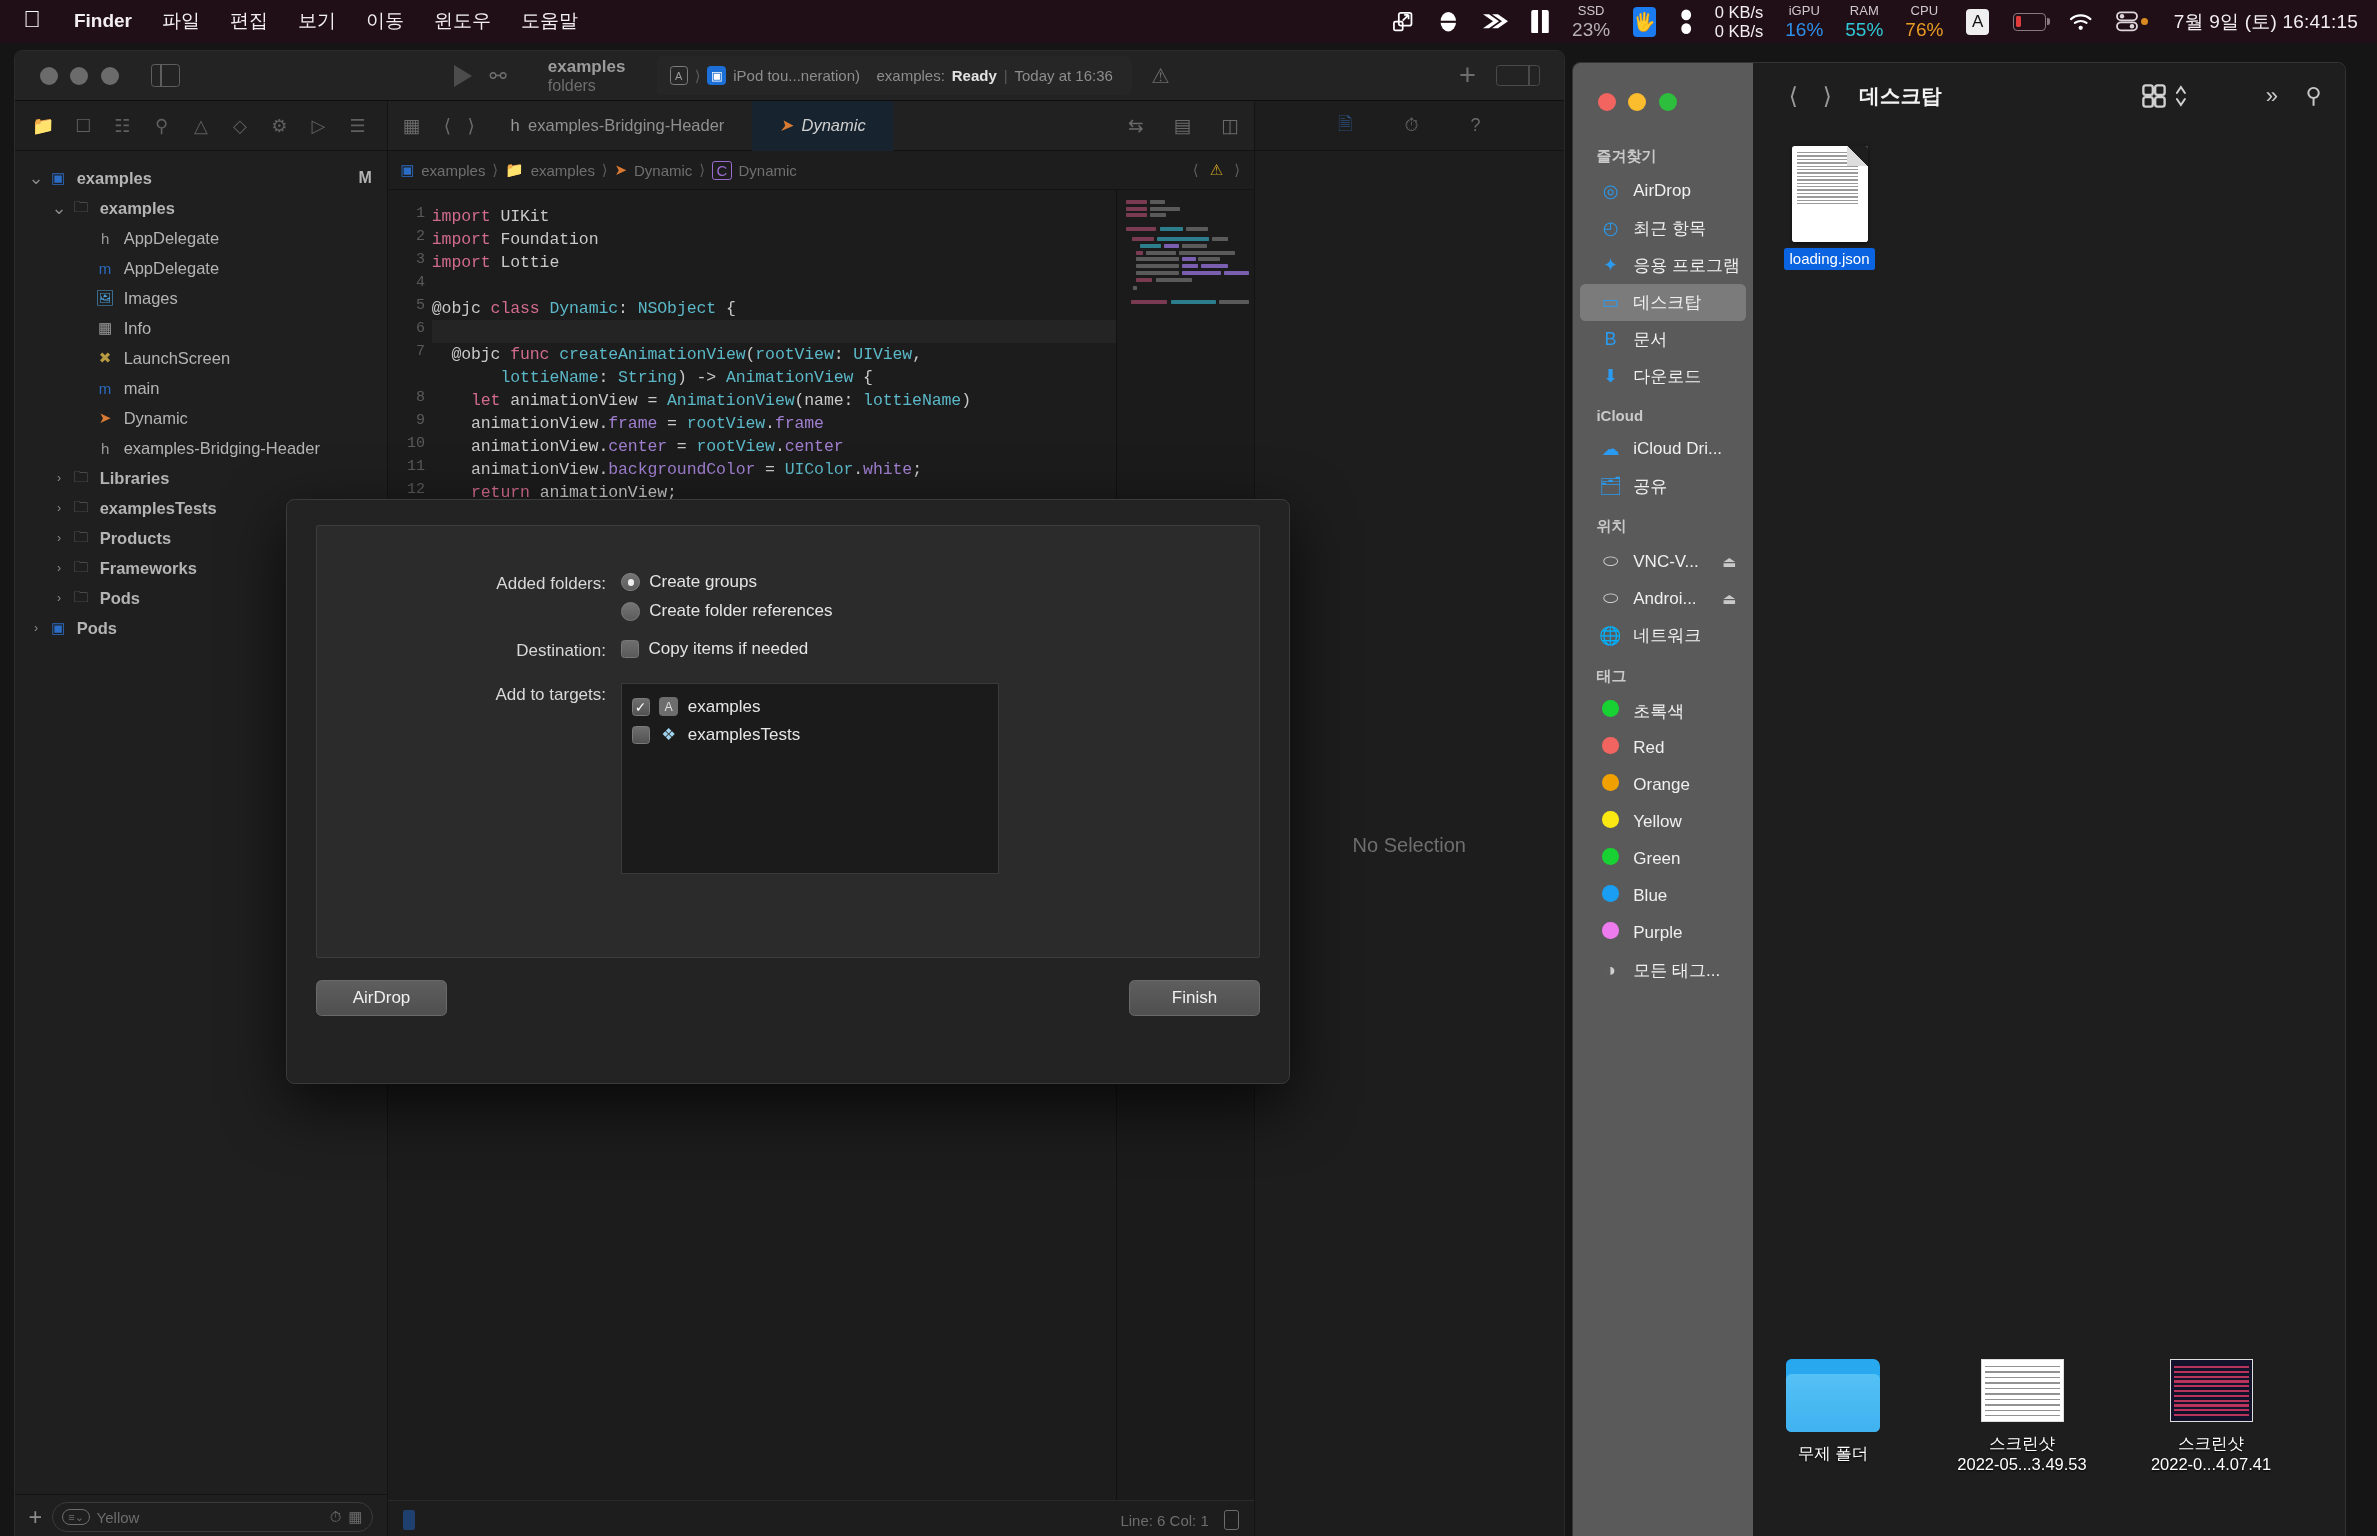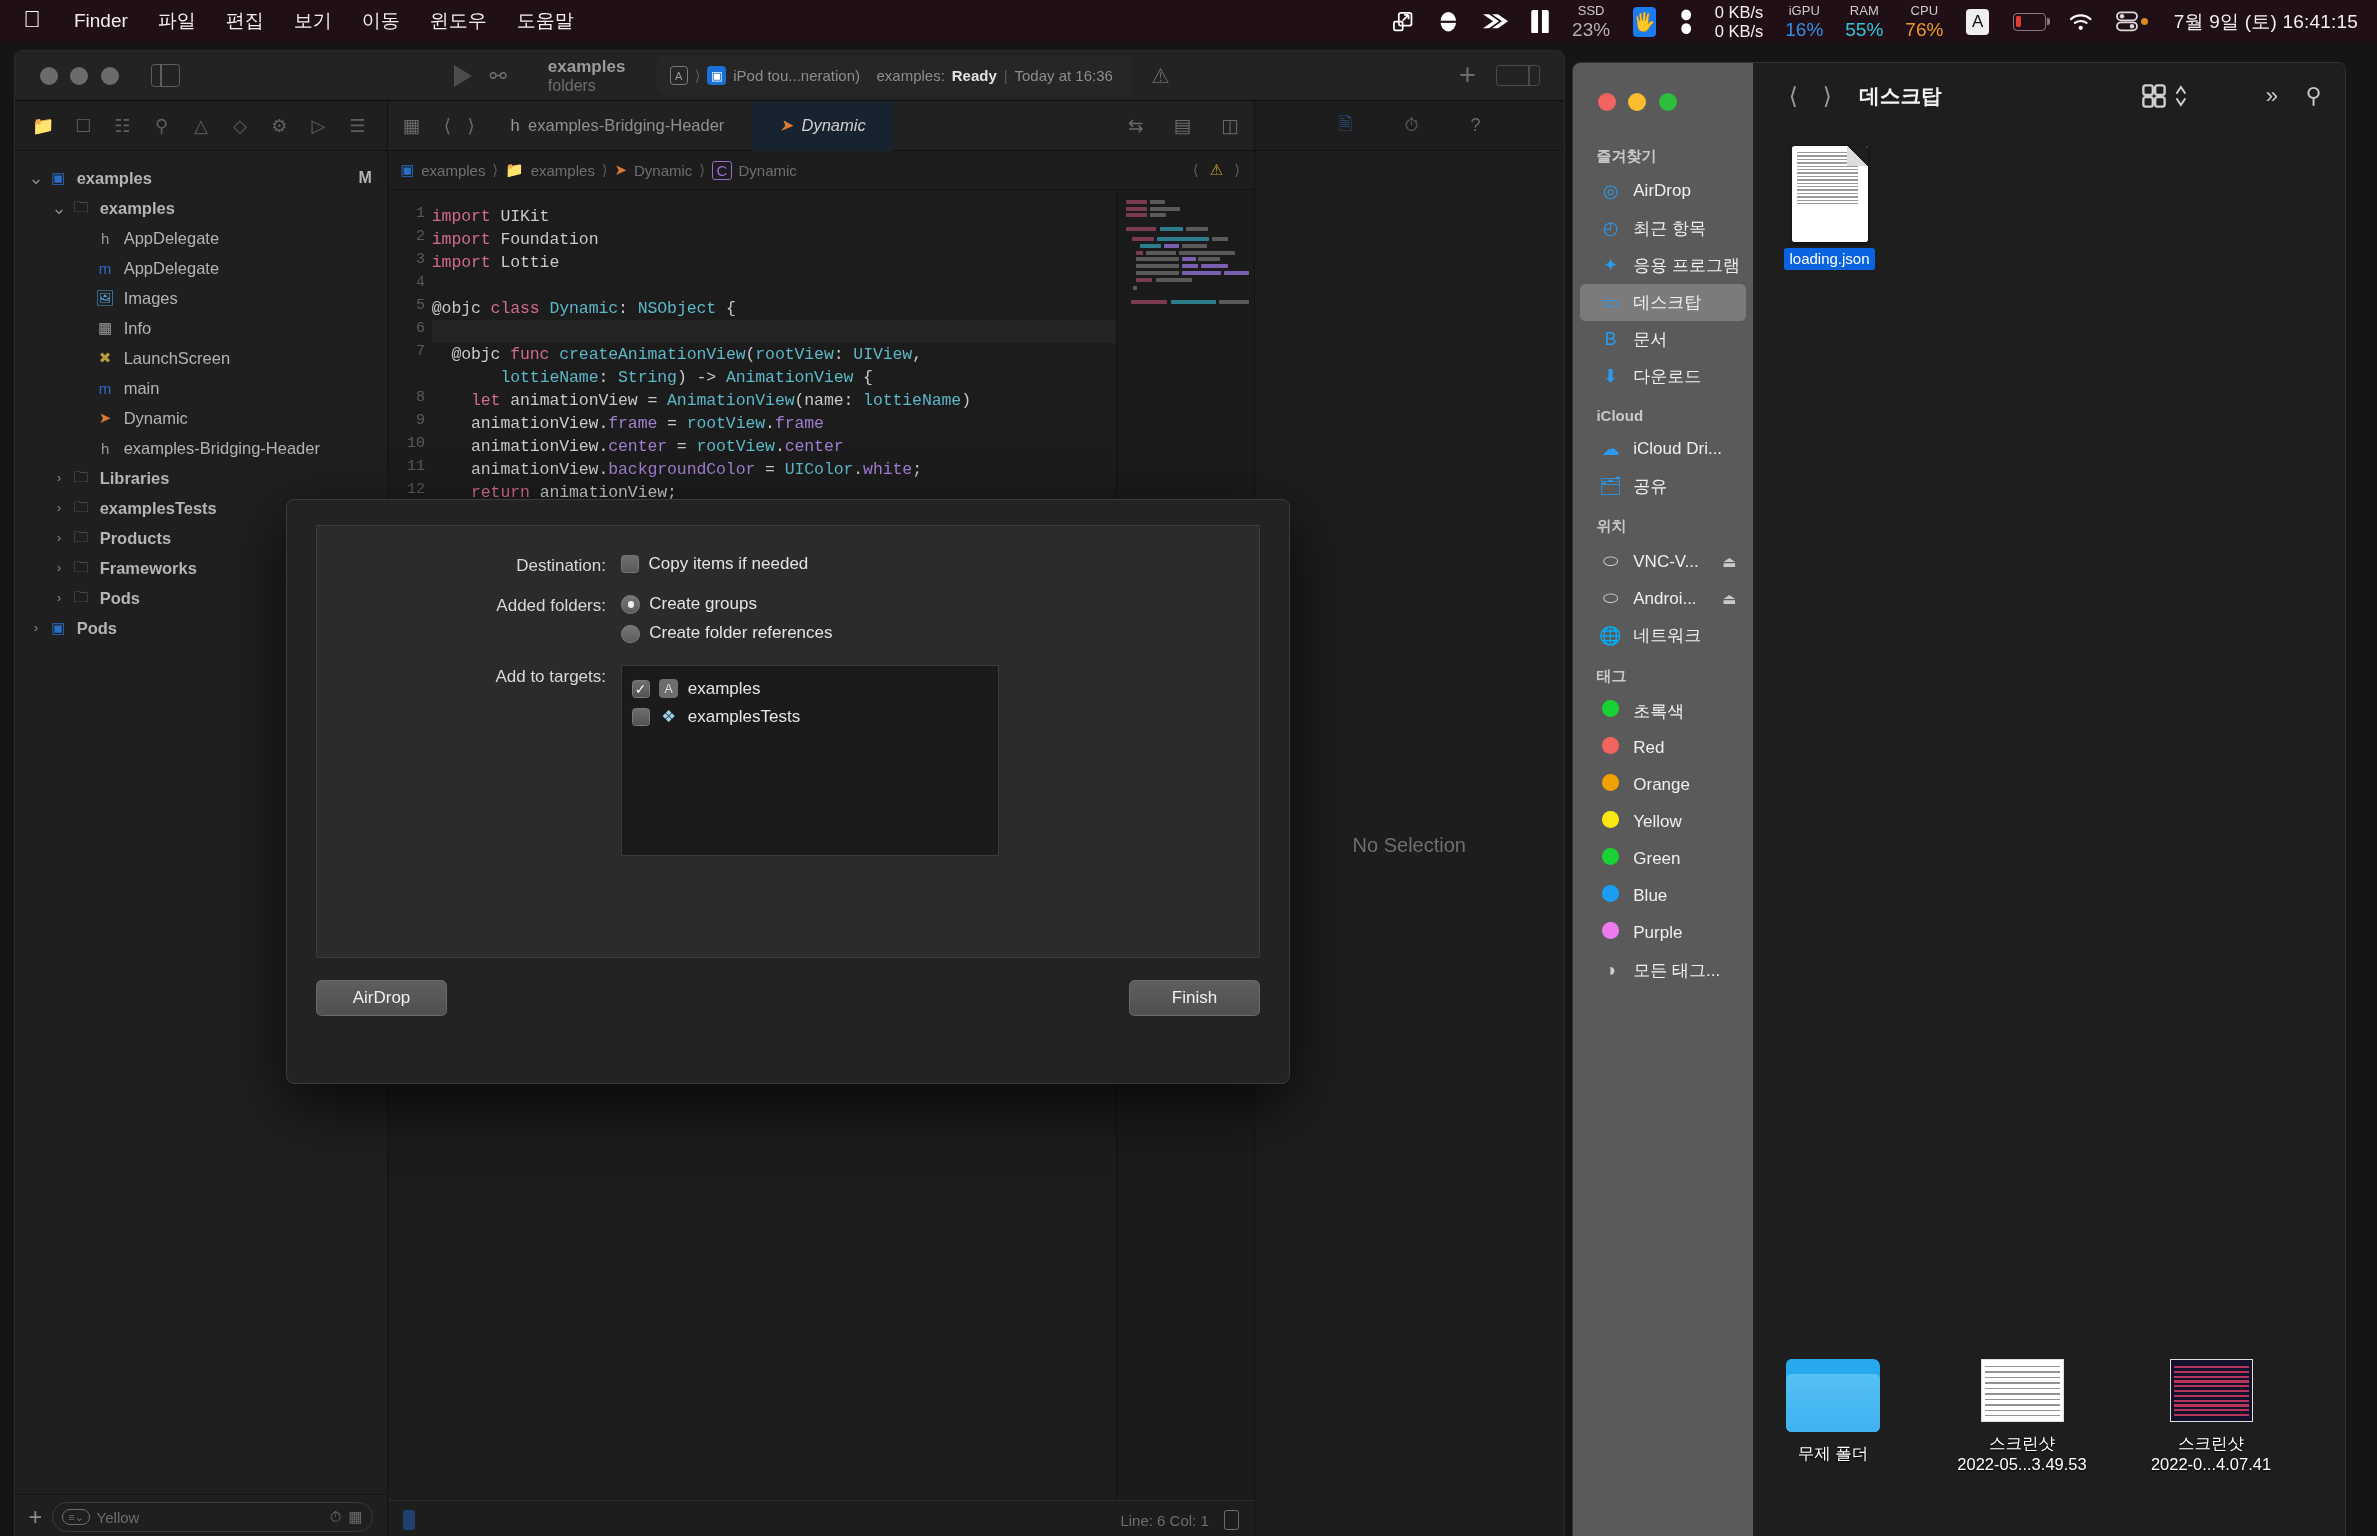--- a/index.html
+++ b/index.html
@@ -14,21 +14,21 @@
   
   .menubar {
     position: absolute; left: 0; top: 0; width: 2377px; height: 43px;
     background: #210f17;
     display: flex; align-items: center;
     color: #f2eef0; font-size: 19px;
   }
   .mb-left { display: flex; align-items: center; gap: 0; padding-left: 23.4px; }
   .mb-apple { font-size: 23.4px; line-height: 1; padding: 0 18px 2.8px 0; color: #fff; }
   .mb-item { padding: 0 15px; white-space: nowrap; }
-  .mb-item.bold { font-weight: normal; }
+  .mb-item.bold { font-weight: bold; }
   .mb-right { margin-left: auto; display: flex; align-items: center; gap: 0; padding-right: 19px; }
   .mb-icon { padding: 0 11.7px; display: flex; align-items: center; justify-content: center; }
   .stat { text-align: center; line-height: 1.0; padding: 0 11px; }
   .stat .lbl { font-size: 13px; color: #cfc8cb; display: block; margin-bottom: 2.1px; }
   .stat .val { font-size: 19px; display: block; }
   .clockbox { padding-left: 13.8px; font-size: 19px; white-space: nowrap; letter-spacing: 0.2px;}
   .kbd-badge {
     background: #efefef; color: #111; border-radius: 4.1px;
     width: 23.4px; height: 26px; display: flex; align-items: center; justify-content: center;
     font-size: 17px; font-weight: 500;
@@ -551,38 +551,38 @@
           <span>⏱</span>
           <span>?</span>
         </div>
         <div class="insp-body">No Selection</div>
       </div>
     </div>
   </div>
 
   <div class="sheet">
     <div class="sheet-panel">
-      <div class="row">
-        <div class="lab">Destination:</div>
-        <div class="ctl">
-          <span class="cb"></span>
-          <span class="opt-label">Copy items if needed</span>
-        </div>
-      </div>
       <div class="row" style="margin-top:18px">
         <div class="lab">Added folders:</div>
         <div class="ctl stack">
           <div style="display:flex;gap:9.6px;align-items:flex-start">
             <span class="rb on"></span>
             <span class="opt-label">Create groups</span>
           </div>
           <div style="display:flex;gap:9.6px;align-items:flex-start">
             <span class="rb"></span>
             <span class="opt-label">Create folder references</span>
           </div>
+        </div>
+      </div>
+      <div class="row">
+        <div class="lab">Destination:</div>
+        <div class="ctl">
+          <span class="cb"></span>
+          <span class="opt-label">Copy items if needed</span>
         </div>
       </div>
       <div class="row" style="margin-top:22px">
         <div class="lab">Add to targets:</div>
         <div class="ctl">
           <div class="targets">
             <div class="tgt-row">
               <span class="tgt-cb">✓</span>
               <span class="tgt-icon">A</span>
               <span class="tgt-name">examples</span>

